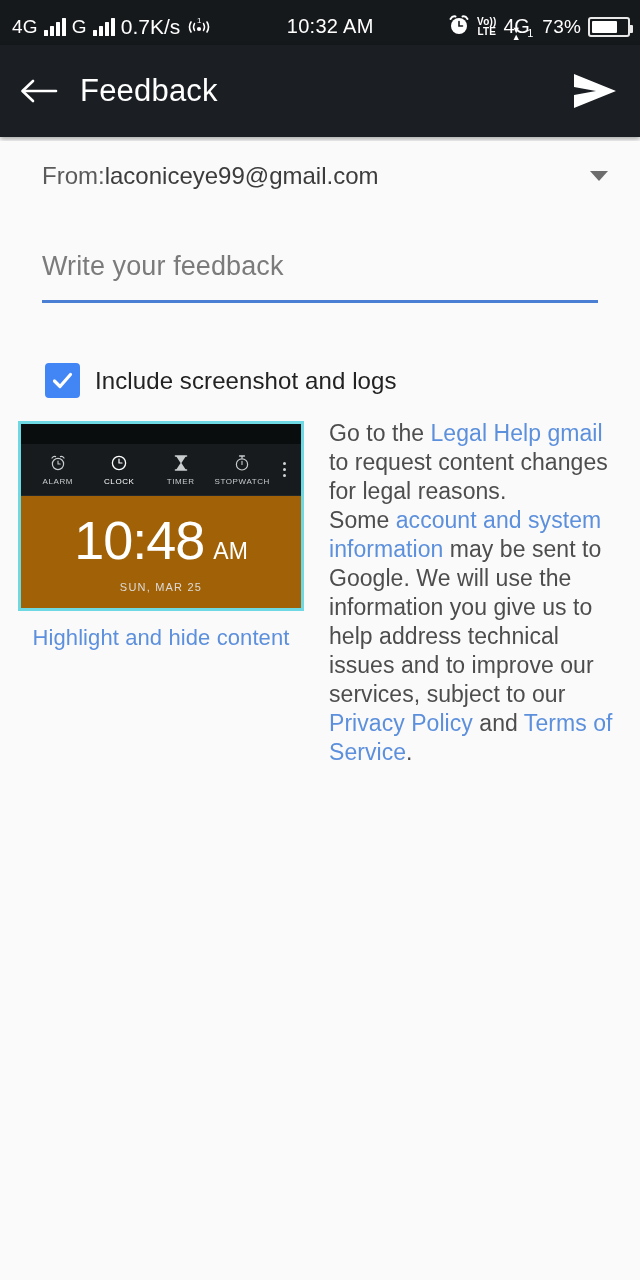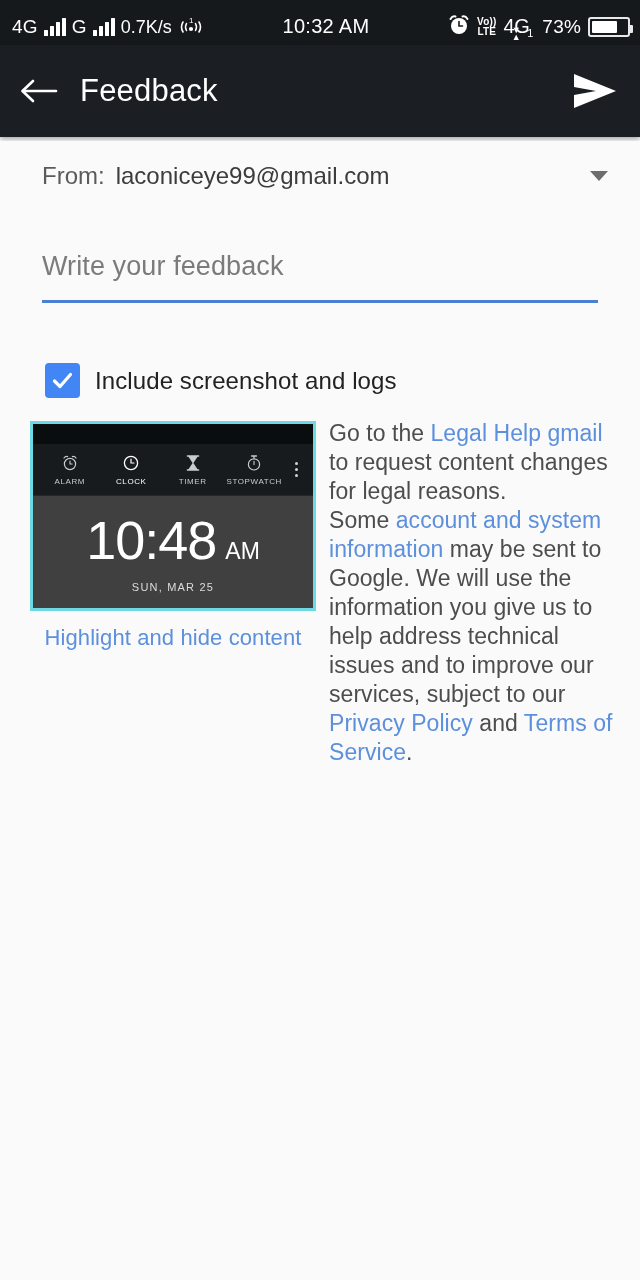--- a/index.html
+++ b/index.html
@@ -15,21 +15,21 @@
   .statusbar {
     position:absolute; top:0; left:0; width:640px; height:45px;
     background:#16191c; color:#ffffff;
     display:flex; align-items:center;
     padding:8px 10px 0 12px;
   }
   .sb-left { display:flex; align-items:center; gap:6px; flex:0 0 auto; }
   .sb-center { flex:1 1 auto; display:flex; justify-content:center; }
   .sb-right { display:flex; align-items:center; gap:7px; flex:0 0 auto; }
   .sb-text { font-size:19px; letter-spacing:.2px; line-height:1; }
-  .sb-text-sm { font-size:18px; line-height:1; }
+  .sb-text-sm { font-size:21px; line-height:1; }
   .sb-clock { font-size:20px; letter-spacing:.3px; }
   .bars { display:flex; align-items:flex-end; gap:2px; height:18px; }
   .bars i { display:block; width:4px; background:#fff; border-radius:.5px; }
   .bars i:nth-child(1){ height:6px; }
   .bars i:nth-child(2){ height:10px; }
   .bars i:nth-child(3){ height:14px; }
   .bars i:nth-child(4){ height:18px; }
   .hotspot { position:relative; width:26px; height:22px; display:flex; align-items:center; justify-content:center; }
   .hotspot svg { width:26px; height:22px; }
   .volte { display:flex; flex-direction:column; align-items:center; line-height:1;
@@ -58,56 +58,56 @@
   .send-btn svg { width:48px; height:40px; }
 
   
   .content { position:absolute; top:141px; left:0; width:640px; bottom:0; background:#fafafa; }
 
   .from-row {
     position:absolute; top:14px; left:42px; right:28px; height:42px;
     display:flex; align-items:center;
   }
   .from-label { font-size:24px; color:#5b5b5b; }
-  .from-email { font-size:24px; color:#3c3c3c; margin-left:11px; }
+  .from-email { font-size:24px; color:#3c3c3c; }
   .from-caret { margin-left:auto; width:26px; height:26px; display:flex; align-items:center; justify-content:center; }
   .from-caret svg { width:22px; height:14px; }
 
   .feedback-field { position:absolute; top:110px; left:42px; width:556px; }
   .feedback-placeholder { font-size:27px; color:#7b7b7b; letter-spacing:.1px; }
   .feedback-underline { margin-top:18px; height:3px; background:#4a7fd4; width:556px; }
 
   .checkbox-row { position:absolute; top:222px; left:45px; display:flex; align-items:center; }
   .checkbox {
     width:35px; height:35px; border-radius:4px; background:#4285f4;
     display:flex; align-items:center; justify-content:center; flex:0 0 auto;
   }
   .checkbox svg { width:25px; height:25px; }
   .checkbox-label { font-size:24px; color:#222222; margin-left:15px; letter-spacing:.1px; }
 
   
-  .thumb-col { position:absolute; top:280px; left:30px; width:286px; }
+  .thumb-col { position:absolute; top:280px; left:18px; width:286px; }
   .thumb {
     width:286px; height:190px; background:#111517;
     border:3px solid #6ed8e3; position:relative; overflow:hidden;
   }
   .thumb-statusbar { height:20px; background:#0a0d0e; }
   .thumb-tabs {
     height:52px; background:#171b1d; display:flex; align-items:center;
     padding:0 6px; border-bottom:1px solid #232829; position:relative;
   }
   .thumb-tab { flex:1 1 0; display:flex; flex-direction:column; align-items:center; gap:5px; }
   .thumb-tab svg { width:18px; height:18px; }
   .thumb-tab-label { font-size:8px; color:#c8cccd; letter-spacing:.6px; }
   .thumb-tab.active .thumb-tab-label { color:#ffffff; }
   .thumb-overflow { width:22px; display:flex; flex-direction:column; align-items:center; gap:3px; }
   .thumb-overflow span { width:3px; height:3px; border-radius:50%; background:#d0d4d5; display:block; }
   .thumb-clockface {
     height:114px; display:flex; flex-direction:column;
-    align-items:center; justify-content:center; background:#404040;
+    align-items:center; justify-content:center; background:#a16207;
   }
   .thumb-time { display:flex; align-items:baseline; }
   .thumb-time-main { font-size:54px; color:#ffffff; font-weight:300; letter-spacing:-1px; line-height:1; }
   .thumb-time-ampm { font-size:23px; color:#ffffff; font-weight:300; margin-left:9px; }
   .thumb-date { font-size:11px; color:#dcdcdc; letter-spacing:1.2px; margin-top:14px; }
   .thumb-link { margin-top:14px; font-size:22px; color:#5c8fdc; text-align:center; letter-spacing:.1px; }
 
   
   .legal {
     position:absolute; top:278px; left:329px; width:285px;

